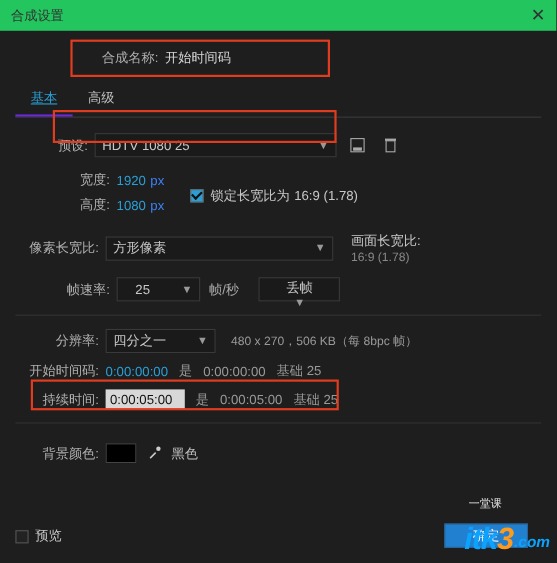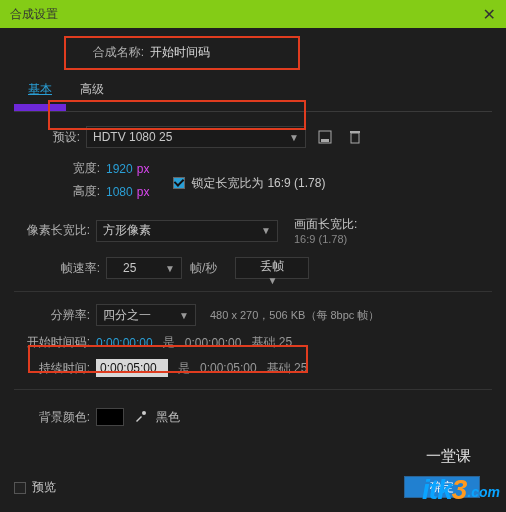--- a/index.html
+++ b/index.html
@@ -6,21 +6,21 @@
 body {
   background: #1e1e1e;
   font-family: "Microsoft YaHei", Arial, sans-serif;
   font-size: 12px;
   color: #c8c8c8;
   width: 506px;
   height: 512px;
   overflow: hidden;
 }
 .titlebar {
-  background: #84cc16;
+  background: #22c55e;
   height: 28px;
   display: flex;
   align-items: center;
   justify-content: space-between;
   padding: 0 10px;
   color: #333;
 }
 .titlebar .close { font-size: 16px; cursor: pointer; }
 .dialog { padding: 6px 14px 0 14px; }
 .row { display: flex; align-items: center; margin-bottom: 8px; }
@@ -28,43 +28,43 @@
 .name-row { margin: 10px 0 14px 0; }
 .name-row .label { width: 130px; }
 .name-row .value { margin-left: 6px; color: #d8d8d8; }
 .red-box { border: 2px solid #e03c1f; }
 .red-box.name { position: absolute; left: 64px; top: 36px; width: 236px; height: 34px; pointer-events: none; }
 .red-box.preset { position: absolute; left: 48px; top: 100px; width: 258px; height: 30px; pointer-events: none; }
 .red-box.duration { position: absolute; left: 28px; top: 345px; width: 280px; height: 28px; pointer-events: none; }
 
 .tabs { display: flex; border-bottom: 1px solid #3a3a3a; margin-bottom: 14px; }
 .tab { padding: 6px 14px; color: #c0c0c0; cursor: pointer; }
-.tab.active { color: #2a9fd6; border-bottom: 7px solid #6d28d9; text-decoration: underline; }
+.tab.active { color: #2a9fd6; border-bottom: 2px solid #6d28d9; text-decoration: underline; }
 
 .preset-row .label { width: 66px; }
 .dropdown {
   background: #1a1a1a; border: 1px solid #3a3a3a; height: 22px;
   display: flex; align-items: center; justify-content: space-between;
   padding: 0 6px; color: #c8c8c8;
 }
 .dropdown.preset { width: 220px; margin-left: 6px; }
 .chev { font-size: 10px; color: #999; }
 .icon-btn { width: 22px; height: 22px; display: inline-flex; align-items: center; justify-content: center; color: #aaa; margin-left: 8px; cursor: pointer; }
 
 .wh-group { margin: 12px 0 6px 0; }
 .wh-row { display: flex; align-items: center; margin-bottom: 6px; }
 .wh-row .label { width: 86px; }
 .link { color: #2a9fd6; margin-left: 6px; }
-.unit { color: #d946ef; margin-left: 4px; }
+.unit { color: #3b82f6; margin-left: 4px; }
 .lock-wrap { display: flex; align-items: center; margin-left: 24px; }
 .lock-wrap .chk { width: 12px; height: 12px; border: 1px solid #666; background: #2a9fd6; margin-right: 6px; position: relative; }
 .lock-wrap .chk::after { content: ""; position: absolute; left: 2px; top: -1px; width: 4px; height: 7px; border: solid #111; border-width: 0 2px 2px 0; transform: rotate(45deg); }
 
 .par-row .label { width: 76px; }
-.dropdown.par { width: 182px; margin-left: 6px; }
+.dropdown.par { width: 207px; margin-left: 6px; }
 .par-right { margin-left: 16px; }
 .small { color: #888; font-size: 11px; }
 
 .fps-row { margin-top: 12px; }
 .fps-row .label { width: 86px; }
 .dropdown.fps { width: 76px; margin-left: 6px; padding-left: 16px; }
 .dropdown.drop { width: 74px; margin-left: 10px; flex-direction: column; }
 .fps-unit { margin: 0 8px; color: #aaa; }
 
 .hr { border: 0; border-top: 1px solid #333; margin: 12px 0; }
@@ -93,21 +93,21 @@
   position: absolute; right: 26px; bottom: 14px;
   width: 76px; height: 22px; background: #2180d0; color: #ffffff;
   border: 1px solid #2a6496; display: flex; align-items: center; justify-content: center;
   font-size: 12px; cursor: pointer;
 }
 
 .watermark { position: absolute; right: 6px; bottom: 6px; font-family: Arial, sans-serif; pointer-events: none; }
 .watermark .itk { color: #0aa4ff; font-size: 28px; font-weight: 900; font-style: italic; letter-spacing: -1px; }
 .watermark .three { color: #ff9a1f; font-size: 28px; font-weight: 900; font-style: italic; }
 .watermark .com { color: #0aa4ff; font-size: 14px; font-weight: 900; font-style: italic; vertical-align: 2px; }
-.watermark .tag { color: #e8e8e8; font-size: 15px; margin-left: 4px; vertical-align: 10px; margin-top: 16px; }
+.watermark .tag { color: #e8e8e8; font-size: 10px; margin-left: 4px; vertical-align: 10px; margin-top: 16px; }
 
 .rel { position: relative; }
 </style>
 </head>
 <body class="rel">
 
 <div class="titlebar">
   <span>合成设置</span>
   <span class="close">✕</span>
 </div>

